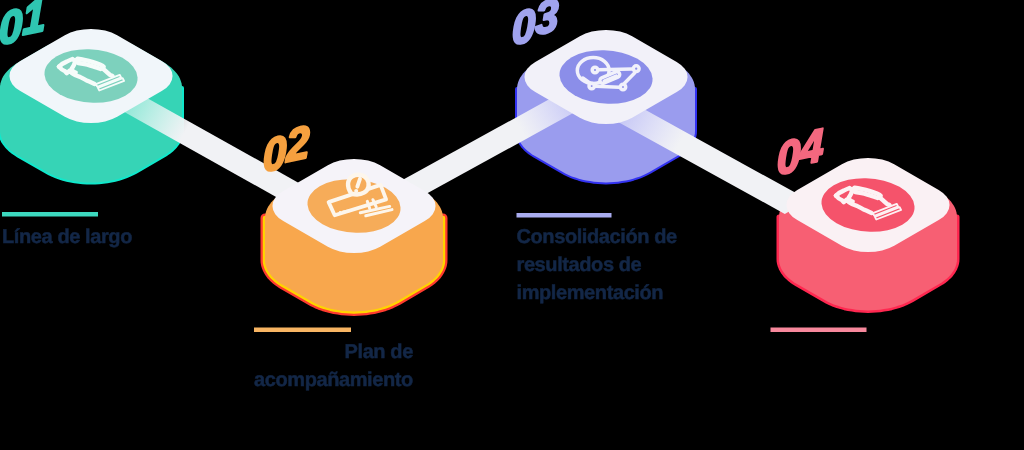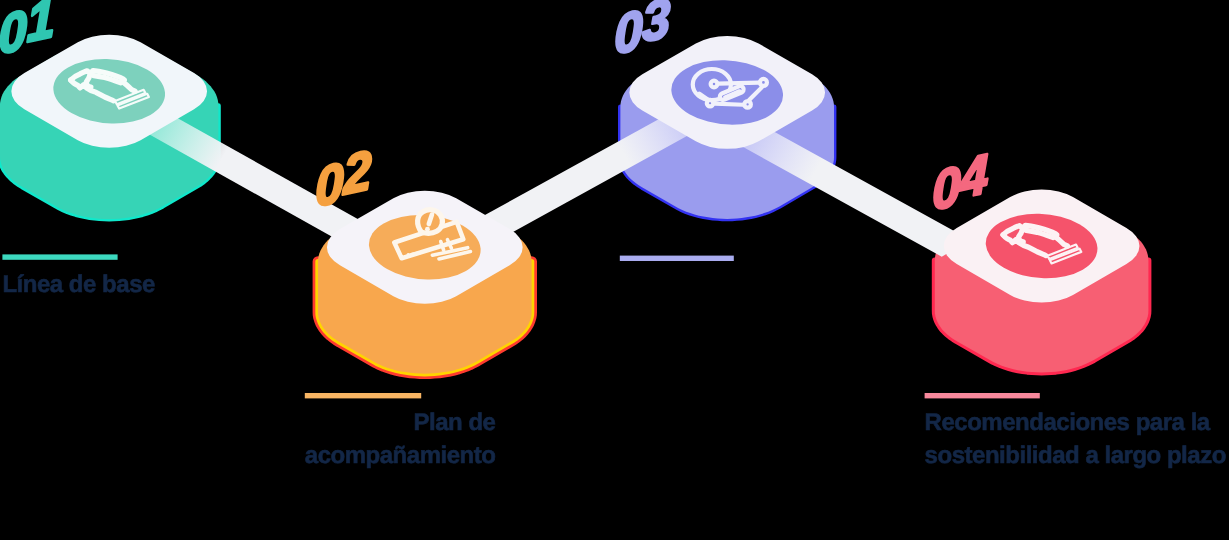--- a/index.html
+++ b/index.html
@@ -116,16 +116,16 @@
           <text fill="#f4687f" stroke="#f4687f">0<tspan dy="-5">4</tspan></text>
         </g>
 </g>
 
 <rect x="2" y="212" width="96" height="4.5" fill="#3dd9bf"></rect>
 <rect x="254" y="327.5" width="97" height="4.5" fill="#f8b563"></rect>
 <rect x="516.5" y="213" width="95" height="4.5" fill="#a9acef"></rect>
 <rect x="770.5" y="327.5" width="96" height="4.5" fill="#f7889c"></rect>
 </svg>
 
-<div class="t" style="left:2px;top:223.3px;">Línea de base</div>
+<div class="t" style="left:2px;top:223.3px;">Línea de largo</div>
 <div class="t" style="left:254px;top:338.2px;text-align:right;">Plan de<br>acompañamiento</div>
-<div class="t" style="left:770.5px;top:338.2px;">Recomendaciones para la<br>sostenibilidad a largo plazo</div>
+<div class="t" style="left:516.5px;top:223.3px;">Consolidación de<br>resultados de<br>implementación</div>
 </div>
 
 </body></html>

